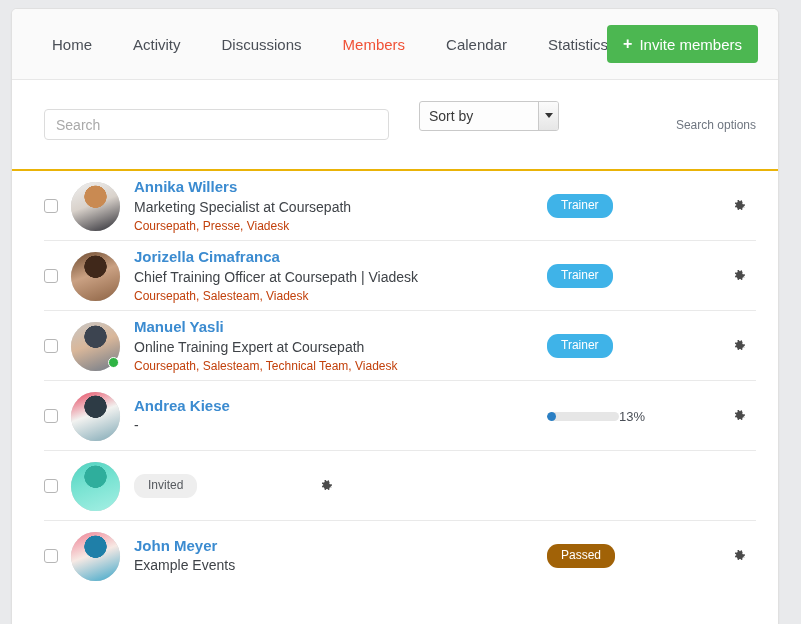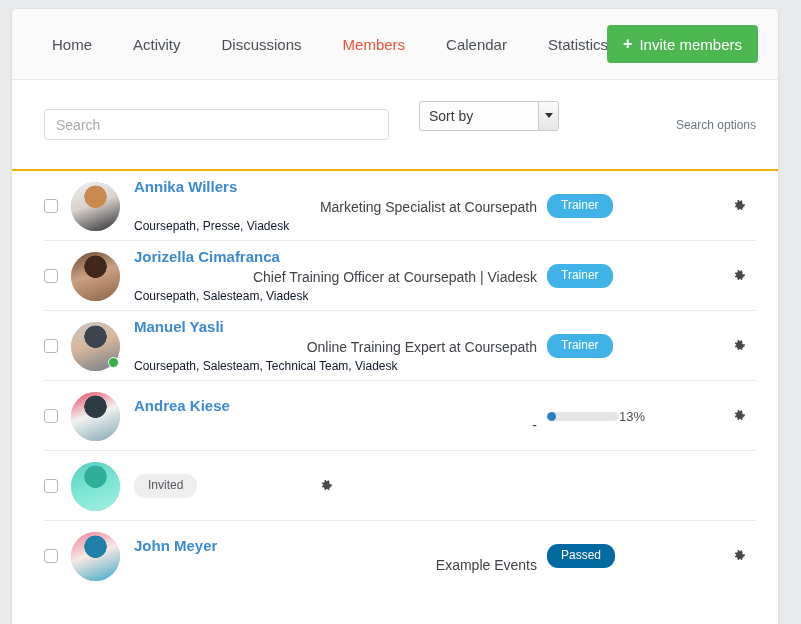--- a/index.html
+++ b/index.html
@@ -199,45 +199,44 @@
     line-height: 1.25;
     cursor: pointer;
     display: inline-block;
     text-decoration: none;
   }
   .m-title {
     font-size: 14px;
     color: #3f4348;
     line-height: 1.35;
     margin-top: 1px;
-    text-align: right;
   }
   .m-groups {
     font-size: 12px;
-    color: #0f172a;
+    color: #c2410c;
     line-height: 1.35;
     margin-top: 1px;
   }
   .status-col {
     width: 175px;
     flex: 0 0 auto;
     display: flex;
     align-items: center;
   }
   .badge {
     display: inline-block;
     border-radius: 11px;
     font-size: 12px;
     padding: 5px 14px;
     line-height: 1.1;
     color: #fff;
     white-space: nowrap;
   }
   .badge.trainer { background: #3fb3e8; }
-  .badge.passed  { background: #0369a1; }
+  .badge.passed  { background: #a16207; }
   .badge.invited { background: #eeeeee; color: #55595e; }
   .progress-wrap { display: flex; align-items: center; }
   .progress {
     width: 72px; height: 9px;
     background: #e6e6e6;
     border-radius: 5px;
     overflow: hidden;
   }
   .progress .fill {
     height: 100%;

